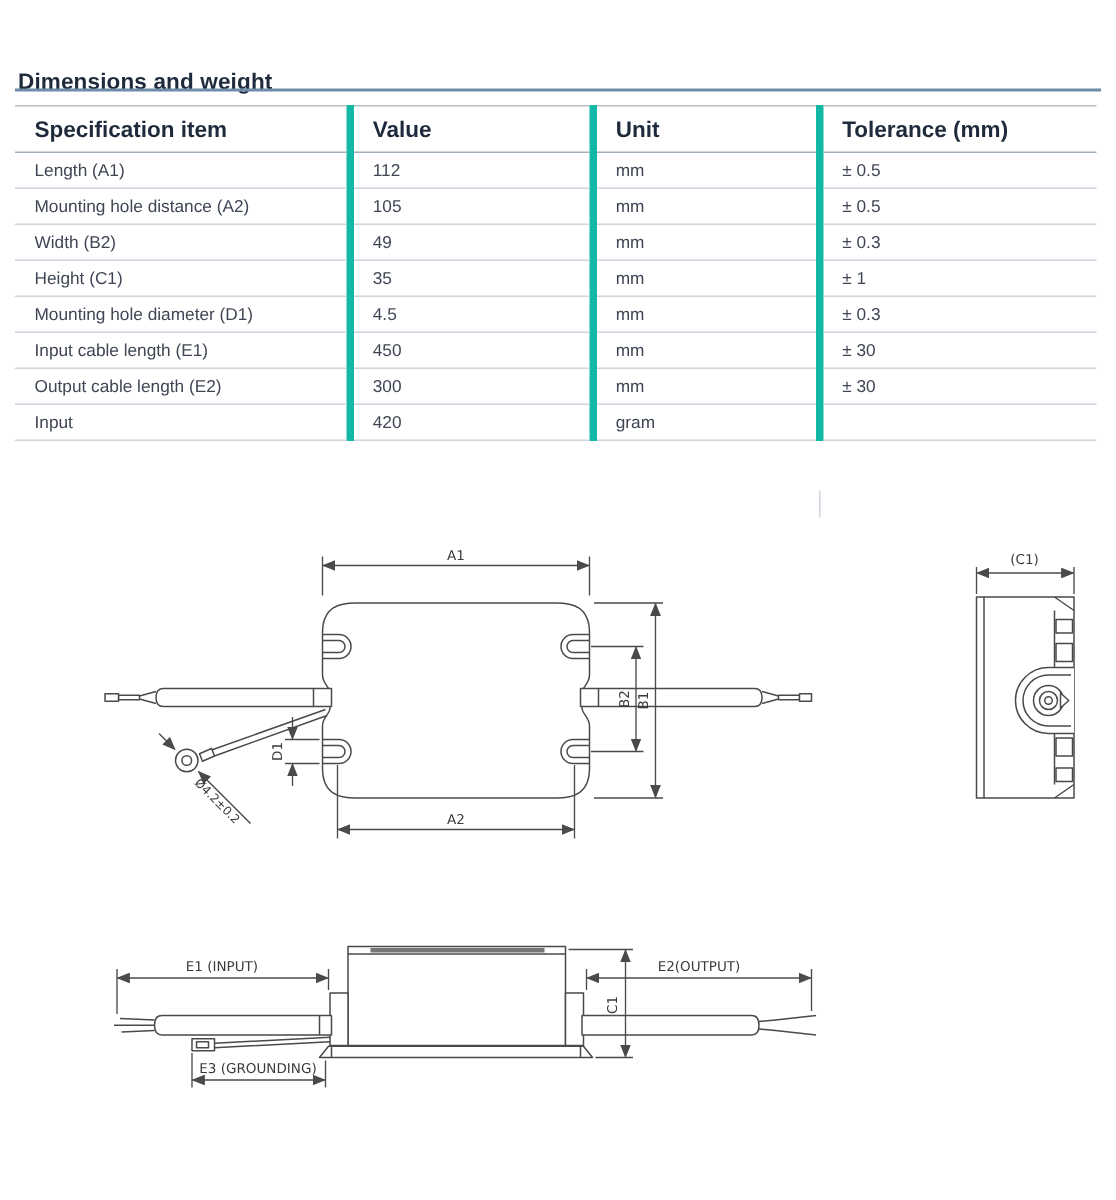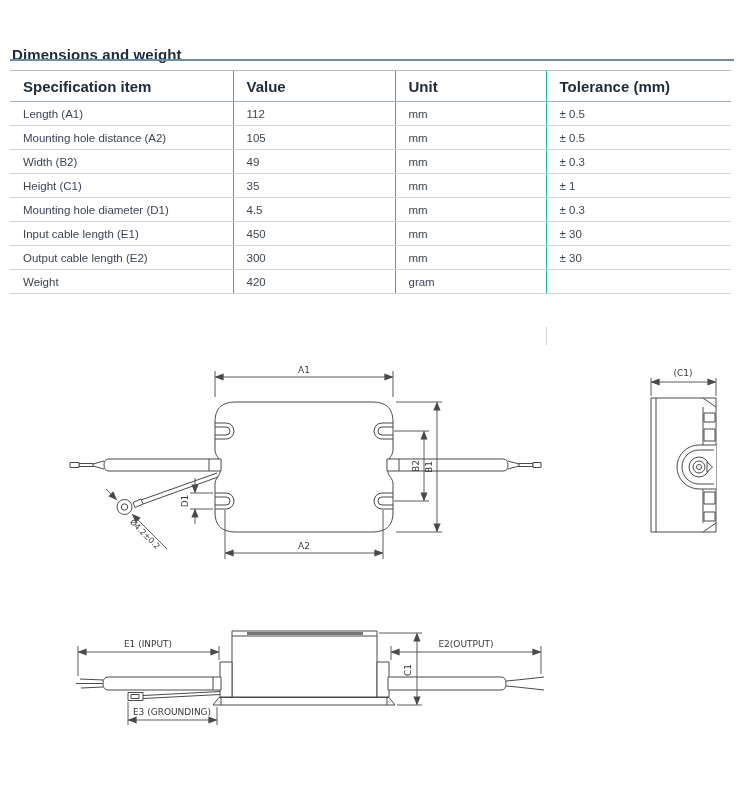--- a/index.html
+++ b/index.html
@@ -19,21 +19,21 @@
   table.spec th{
     text-align:left;font-size:15px;font-weight:bold;color:#1f2b3c;
     padding:7px 4px 6px 13px;
     border-top:1px solid #b9bfc6;border-bottom:1px solid #a3b0bd;
   }
   table.spec td{
     font-size:11.5px;color:#3e4554;
     padding:5px 4px 5px 13px;height:13px;
     border-bottom:1px solid #ccd4dd;
   }
-  table.spec th + th, table.spec td + td{border-left:1px solid #14b8a6;}
+  table.spec th + th, table.spec td + td{border-left:5px solid #14b8a6;}
   .vtick{position:absolute;left:546px;top:327px;width:1px;height:18px;background:#ccd4dd;}
   svg.drawings{position:absolute;left:0;top:350px;}
   .ln{stroke:#4a4a4a;stroke-width:1;fill:none;stroke-linejoin:round;}
   .fw{stroke:#4a4a4a;stroke-width:1;fill:#fff;stroke-linejoin:round;}
   .dim{stroke:#4a4a4a;stroke-width:0.9;fill:none;}
   text.dl{font-size:9px;fill:#3a3a3a;font-family:"DejaVu Sans", sans-serif;}
   text.dls{font-size:8px;fill:#3a3a3a;font-family:"DejaVu Sans", sans-serif;}
 </style>
 </head>
 <body>
@@ -105,21 +105,21 @@
 
         <tr>
           <td>Output cable length (E2)</td>
           <td>300</td>
           <td>mm</td>
           <td>± 30</td>
         </tr>
 
 
         <tr>
-          <td>Weight</td>
+          <td>Input</td>
           <td>420</td>
           <td>gram</td>
           <td></td>
         </tr>
       </tbody>
   </table>
   <div class="vtick"></div>
 
   <svg class="drawings" width="744" height="450" viewBox="0 0 744 450" xmlns="http://www.w3.org/2000/svg">
     <defs>

